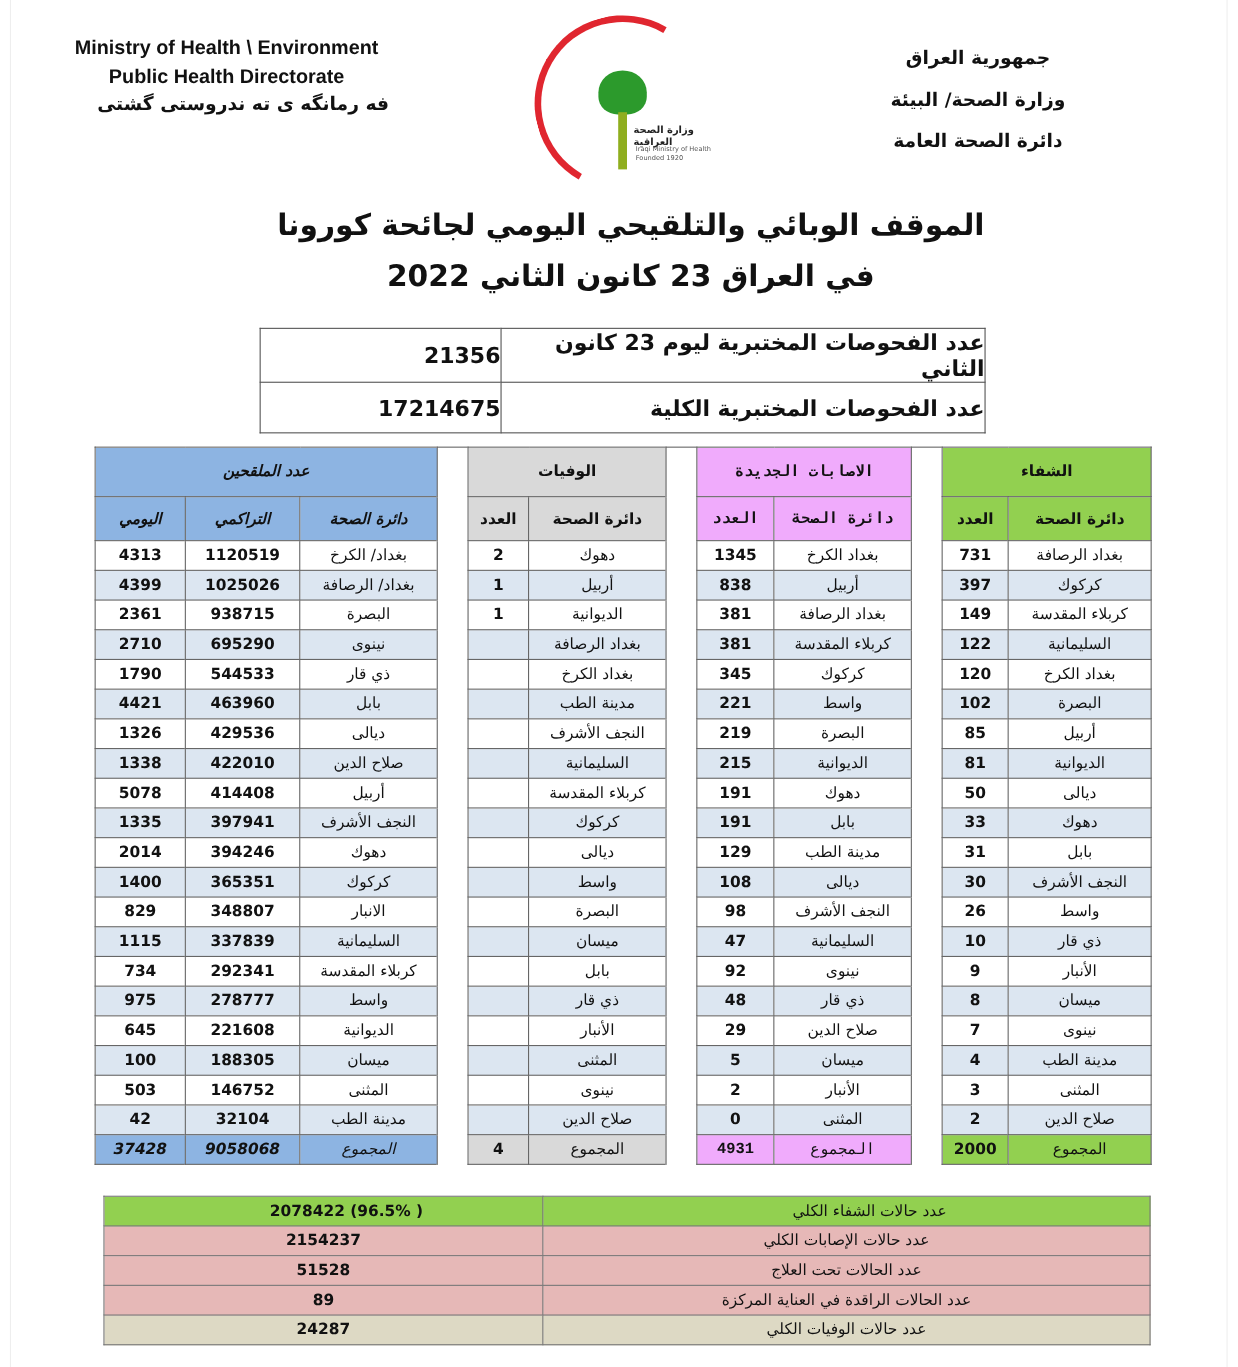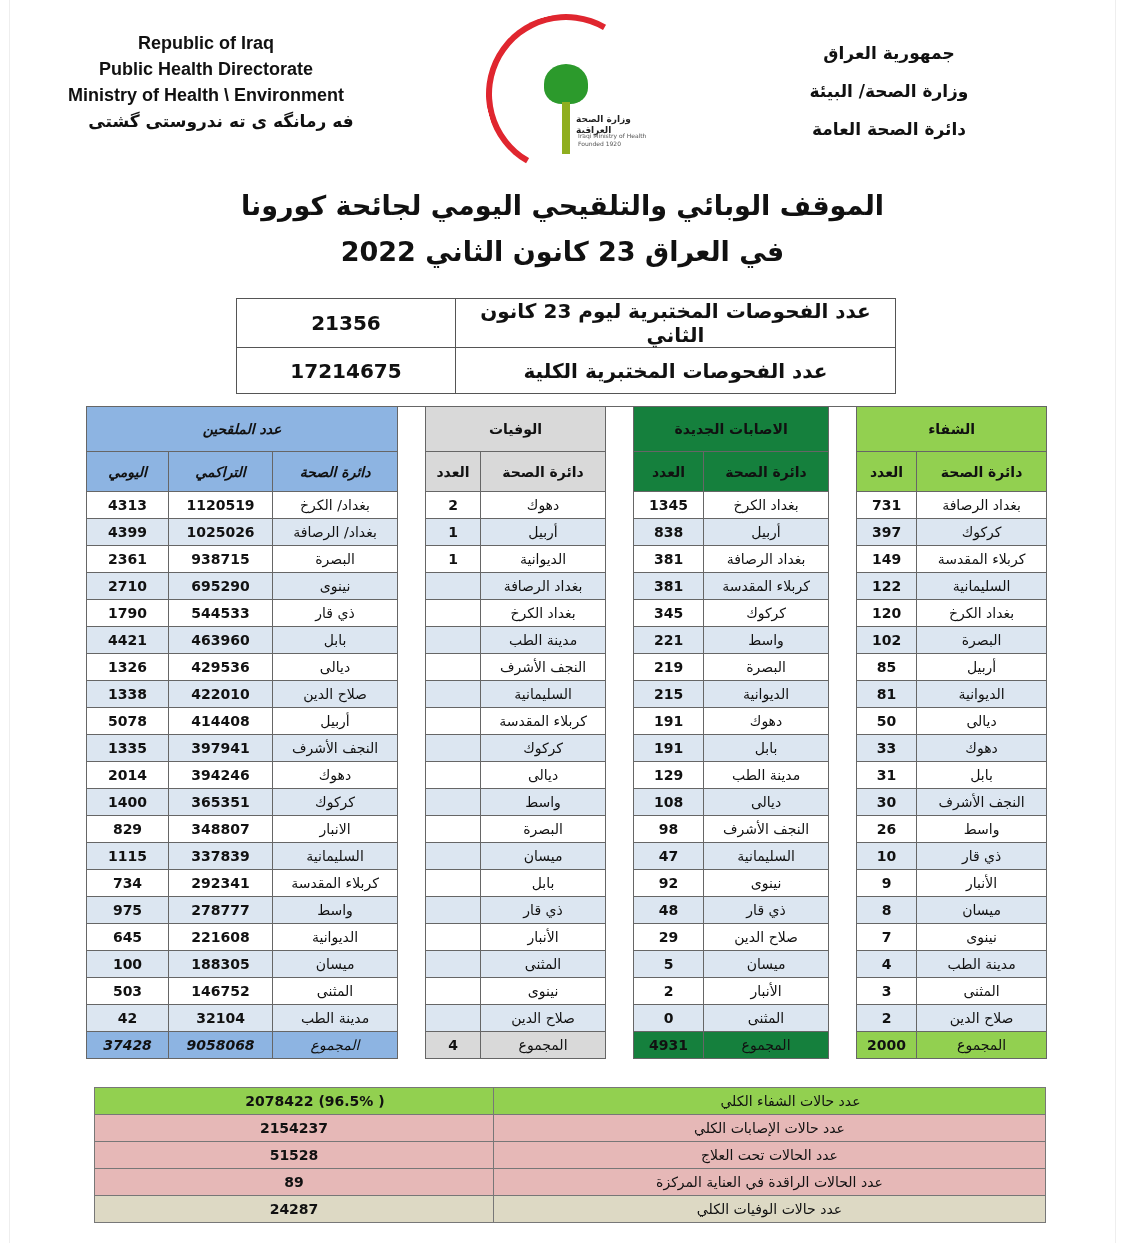--- a/index.html
+++ b/index.html
@@ -12,60 +12,59 @@
   .hdr-left .kurd { font-family: "DejaVu Sans", sans-serif; font-size: 17px; margin-left: 30px; }
   .hdr-right { position: absolute; right: 136px; top: 34px; width: 180px; text-align: center; direction: rtl; font-weight: bold; font-size: 17px; line-height: 38px; }
 
   .logo { position: absolute; left: 466px; top: 14px; width: 200px; height: 160px; }
   .logo-ring { position: absolute; left: 10px; top: 0; width: 160px; height: 160px; border-radius: 50%; border: 6px solid transparent; border-top-color: #e0262f; border-left-color: #e0262f; transform: rotate(-15deg); }
   .logo-tree-top { position: absolute; left: 68px; top: 50px; width: 44px; height: 40px; background: #2c9a2c; border-radius: 50% 50% 40% 40%; }
   .logo-trunk { position: absolute; left: 86px; top: 88px; width: 8px; height: 52px; background: #8fae1f; }
   .logo-text { position: absolute; left: 100px; top: 100px; font-size: 9px; line-height: 11px; direction: rtl; text-align: left; width: 88px; color: #222; font-weight: bold; }
   .logo-sub { position: absolute; left: 102px; top: 118px; font-size: 6px; line-height: 8px; color: #555; }
 
-  .title { position: absolute; left: 0; width: 1105px; text-align: center; direction: rtl; font-weight: bold; font-size: 27px; }
+  .title { position: absolute; left: 11px; width: 1105px; text-align: center; direction: rtl; font-weight: bold; font-size: 27px; }
   .title.l1 { top: 190px; }
   .title.l2 { top: 236px; }
 
   
   .tests { position: absolute; left: 226px; top: 298px; width: 660px; border-collapse: collapse; direction: rtl; }
-  .tests td { border: 1.5px solid #555; height: 46px; font-weight: bold; font-size: 20px; text-align: center; }
+  .tests td { border: 1.5px solid #555; height: 46px; font-weight: bold; font-size: 20px; text-align: right; }
   .tests td.lbl { width: 440px; }
 
   
   .main { position: absolute; left: 76px; top: 406px; width: 960px; border-collapse: collapse; direction: rtl; table-layout: fixed; }
   .main td { border: 1px solid #666; height: 27px; font-size: 14px; font-weight: bold; text-align: center; padding: 0 2px; white-space: nowrap; overflow: hidden; }
   .main tr.grp td { height: 45px; font-size: 14px; }
   .main tr.sub td { height: 40px; font-size: 14px; }
   .main td.gap { border-top: none; border-bottom: none; background: #fff; }
   .main tr.grp td.gap { border-top: 1px solid #666; }
   .g-green { background: #92d050; }
-  .g-red { background: #15803d; }
+  .g-red { background: #f0abfc; font-family: Liberation Mono, monospace; }
   .g-gray { background: #d9d9d9; }
   .g-blue { background: #8db4e2; font-style: italic; }
   .alt td.c { background: #dce6f1; }
   .main td.name { font-weight: normal; font-size: 14px; }
 
   
   .summary { position: absolute; left: 84px; top: 1087px; width: 952px; border-collapse: collapse; direction: rtl; }
   .summary td { border: 1px solid #777; height: 27px; font-size: 14px; font-weight: bold; text-align: center; }
   .summary td.lbl { width: 552px; font-weight: normal; }
   .s-green td { background: #92d050; padding-left: 42px; }
   .s-red td { background: #e6b8b7; }
   .s-beige td { background: #ddd9c4; }
 </style>
 </head>
 <body>
 
 <div class="page">
 
   <div class="hdr-left">
-    <div>Republic of Iraq</div>
+    <div>Ministry of Health \ Environment</div>
     <div>Public Health Directorate</div>
-    <div>Ministry of Health \ Environment</div>
     <div class="kurd">فه رمانگه ی ته ندروستی گشتی</div>
   </div>
 
   <div class="logo">
     <div class="logo-ring"></div>
     <div class="logo-tree-top"></div>
     <div class="logo-trunk"></div>
     <div class="logo-text">وزارة الصحة العراقية</div>
     <div class="logo-sub">
       <div>Iraqi Ministry of Health</div>

